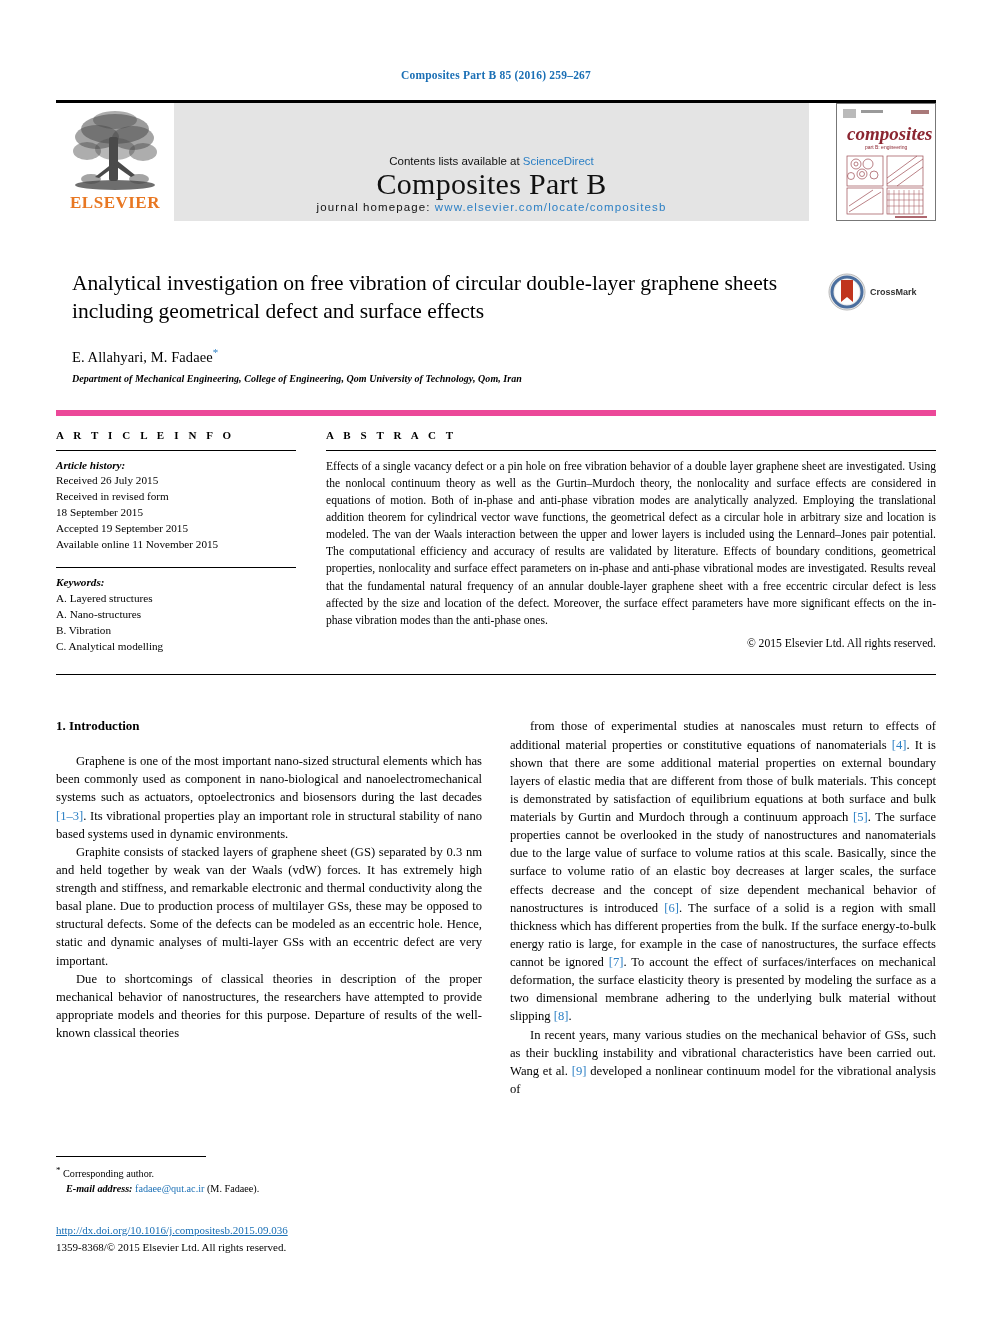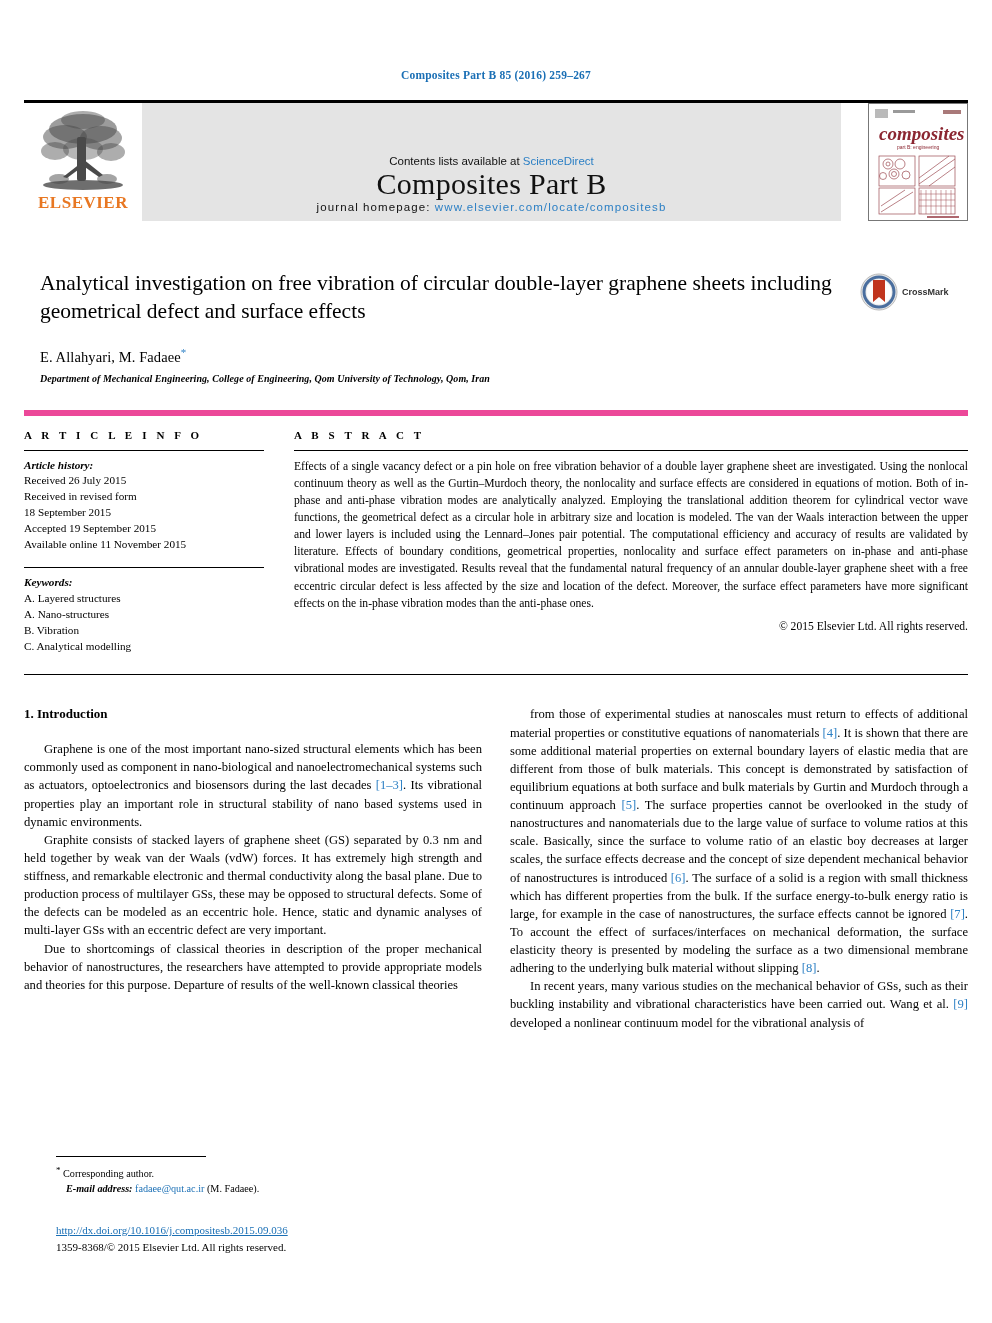--- a/index.html
+++ b/index.html
@@ -13,21 +13,21 @@
     font-family: "Liberation Serif", serif;
     color: #000000;
     position: relative;
     overflow: hidden;
   }
   .page {
     position: relative;
     width: 992px;
     height: 1323px;
     box-sizing: border-box;
-    padding: 0 24px;
+    padding: 0 56px;
   }
   
   .running-head {
     text-align: center;
     color: #1a6fb5;
     font-size: 11.5px;
     font-weight: bold;
     letter-spacing: 0.2px;
     padding-top: 70px;
     line-height: 1;
@@ -174,21 +174,21 @@
     text-align: right;
     margin-top: 8px;
     font-size: 11.6px;
   }
   
   .body-sep {
     margin-top: 20px;
     border-top: 1px solid #000;
   }
   .body-cols {
-    margin-top: 30px;
+    margin-top: 42px;
     display: flex;
     gap: 28px;
     height: 400px;
   }
   .bcol { flex: 1 1 0; font-size: 12.6px; line-height: 1.44; text-align: justify; }
   .sec-title {
     font-weight: bold;
     font-size: 13px;
     margin: 0 0 16px 0;
   }

